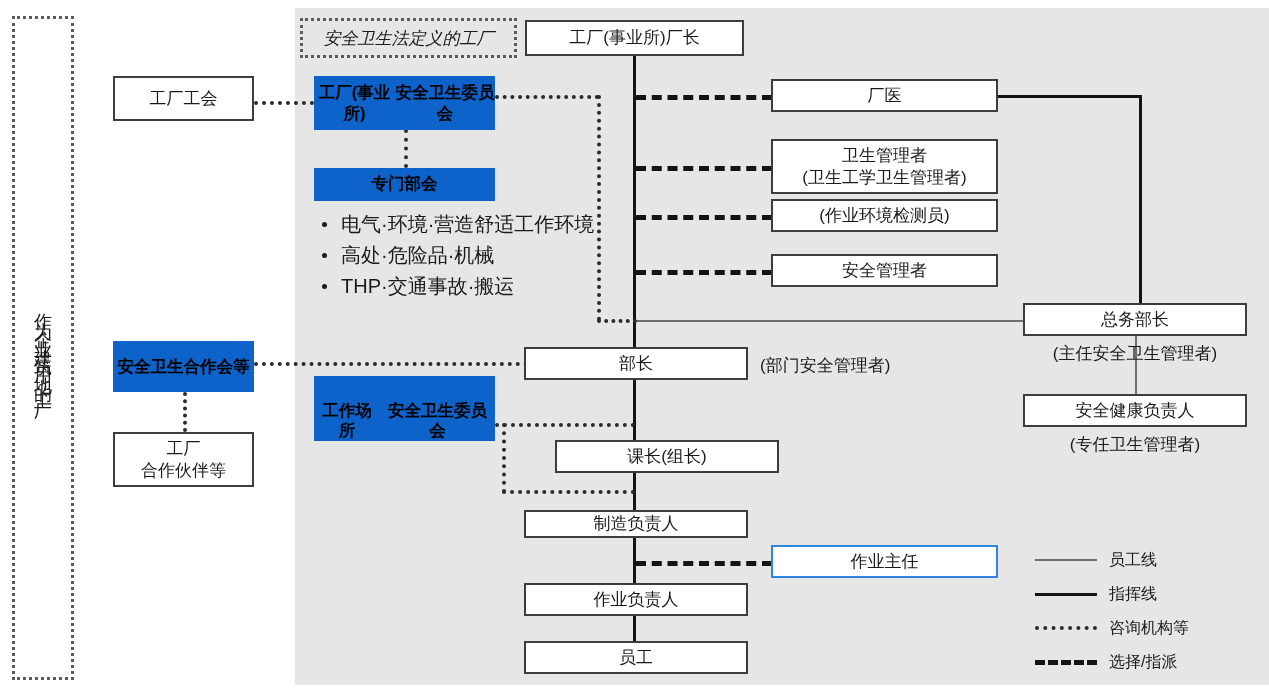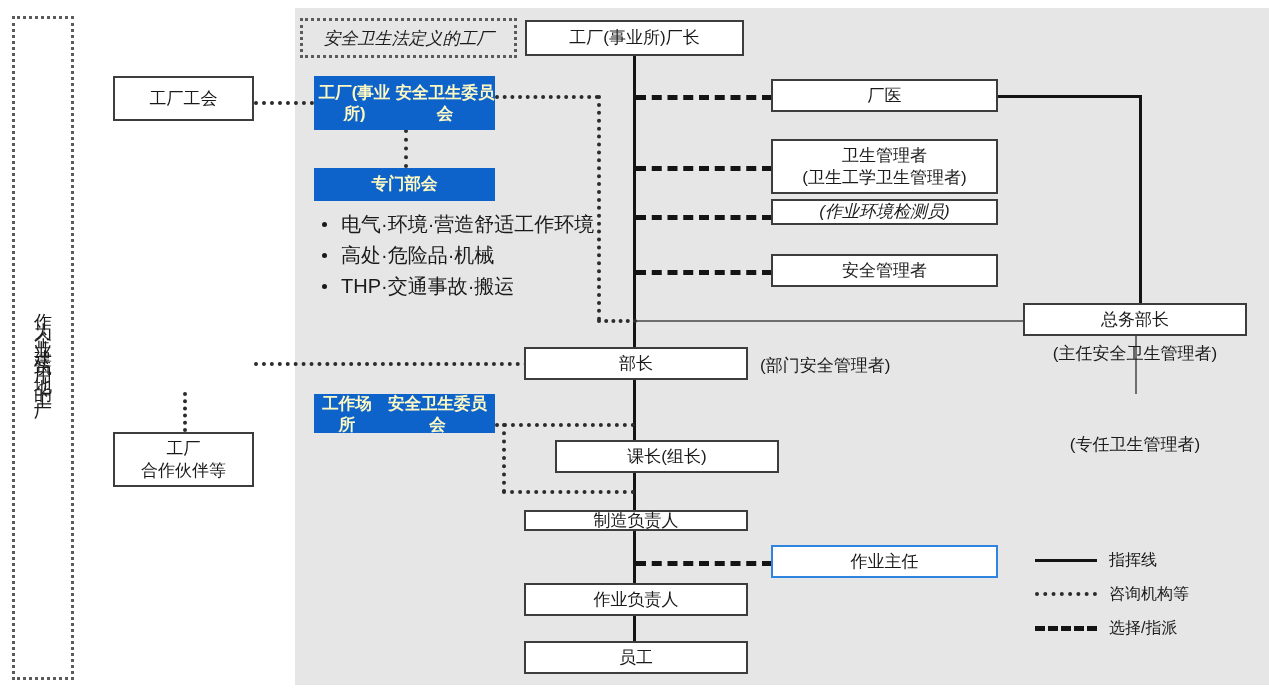--- a/index.html
+++ b/index.html
@@ -38,21 +38,21 @@
     text-align: center;
     font-size: 17px;
     font-weight: 400;
     line-height: 1.25;
     color: #1a1a1a;
     z-index: 6;
   }
   .box.blue-border { border: 2px solid #2f84e0; }
   .box-blue {
     background: #0d63ca;
-    color: #fef9c3;
+    color: #000000;
     border: none;
     font-weight: bold;
     display: flex;
     align-items: center;
     justify-content: center;
     text-align: center;
     font-size: 16.5px;
     line-height: 1.25;
     z-index: 6;
   }
@@ -221,66 +221,78 @@
     <div class="bl">
       <span class="dot"></span>
       <span>高处·危险品·机械</span>
     </div>
     <div class="bl">
       <span class="dot"></span>
       <span>THP·交通事故·搬运</span>
     </div>
   </div>
 
+  <div class="abs box-blue" style="left:113px; top:341px; width:141px; height:51px;">
+    <span>安全卫生</span>
+      <br>
+    <span>合作会等</span>
+  </div>
 
   <div class="abs box" style="left:113px; top:432px; width:141px; height:55px;">
     <span>
       <span>工厂</span><br>
       <span>合作伙伴等</span>
     </span>
   </div>
 
-  <div class="abs box-blue" style="left:314px; top:394px; width:181px; height:39px;">
+  <div class="abs box-blue" style="left:314px; top:376px; width:181px; height:65px;align-items:flex-end;">
     <span>工作场所</span>
       <br>
     <span>安全卫生委员会</span>
   </div>
 
   <div class="abs box" style="left:524px; top:347px; width:224px; height:33px;">部长</div>
   <div class="abs ann" style="left:760px; top:354px;">(部门安全管理者)</div>
 
   <div class="abs box" style="left:555px; top:440px; width:224px; height:33px;">课长(组长)</div>
 
-  <div class="abs box" style="left:524px; top:510px; width:224px; height:21px;">制造负责人</div>
+  <div class="abs box" style="left:524px; top:510px; width:224px; height:28px;">制造负责人</div>
 
   <div class="abs box" style="left:524px; top:641px; width:224px; height:33px;">员工</div>
 
   <div class="abs box" style="left:524px; top:583px; width:224px; height:33px;">作业负责人</div>
 
   <div class="abs box" style="left:771px; top:139px; width:227px; height:55px;">
     <span>
       <span>卫生管理者</span><br>
       <span>(卫生工学卫生管理者)</span>
     </span>
   </div>
 
   <div class="abs box" style="left:771px; top:79px; width:227px; height:33px;">厂医</div>
 
-  <div class="abs box" style="left:771px; top:199px; width:227px; height:26px;font-style:italic;">(作业环境检测员)</div>
+  <div class="abs box" style="left:771px; top:199px; width:227px; height:33px;">(作业环境检测员)</div>
 
   <div class="abs box" style="left:771px; top:254px; width:227px; height:33px;">安全管理者</div>
 
   <div class="abs box blue-border" style="left:771px; top:545px; width:227px; height:33px;">作业主任</div>
 
   <div class="abs box" style="left:1023px; top:303px; width:224px; height:33px;">总务部长</div>
   <div class="abs ann center" style="left:1023px; top:342px; width:224px;">(主任安全卫生管理者)</div>
 
+  <div class="abs box" style="left:1023px; top:394px; width:224px; height:33px;">安全健康负责人</div>
   <div class="abs ann center" style="left:1023px; top:433px; width:224px;">(专任卫生管理者)</div>
 
   <div class="abs legend" style="left:1035px; top:543px; width:215px;">
+    <div class="legend-row">
+      <span class="legend-swatch">
+          <span class="sw-emp"></span>
+        </span>
+      <span class="legend-label">员工线</span>
+    </div>
     <div class="legend-row">
       <span class="legend-swatch">
           <span class="sw-cmd"></span>
         </span>
       <span class="legend-label">指挥线</span>
     </div>
     <div class="legend-row">
       <span class="legend-swatch">
           <span class="sw-dot"></span>
         </span>

